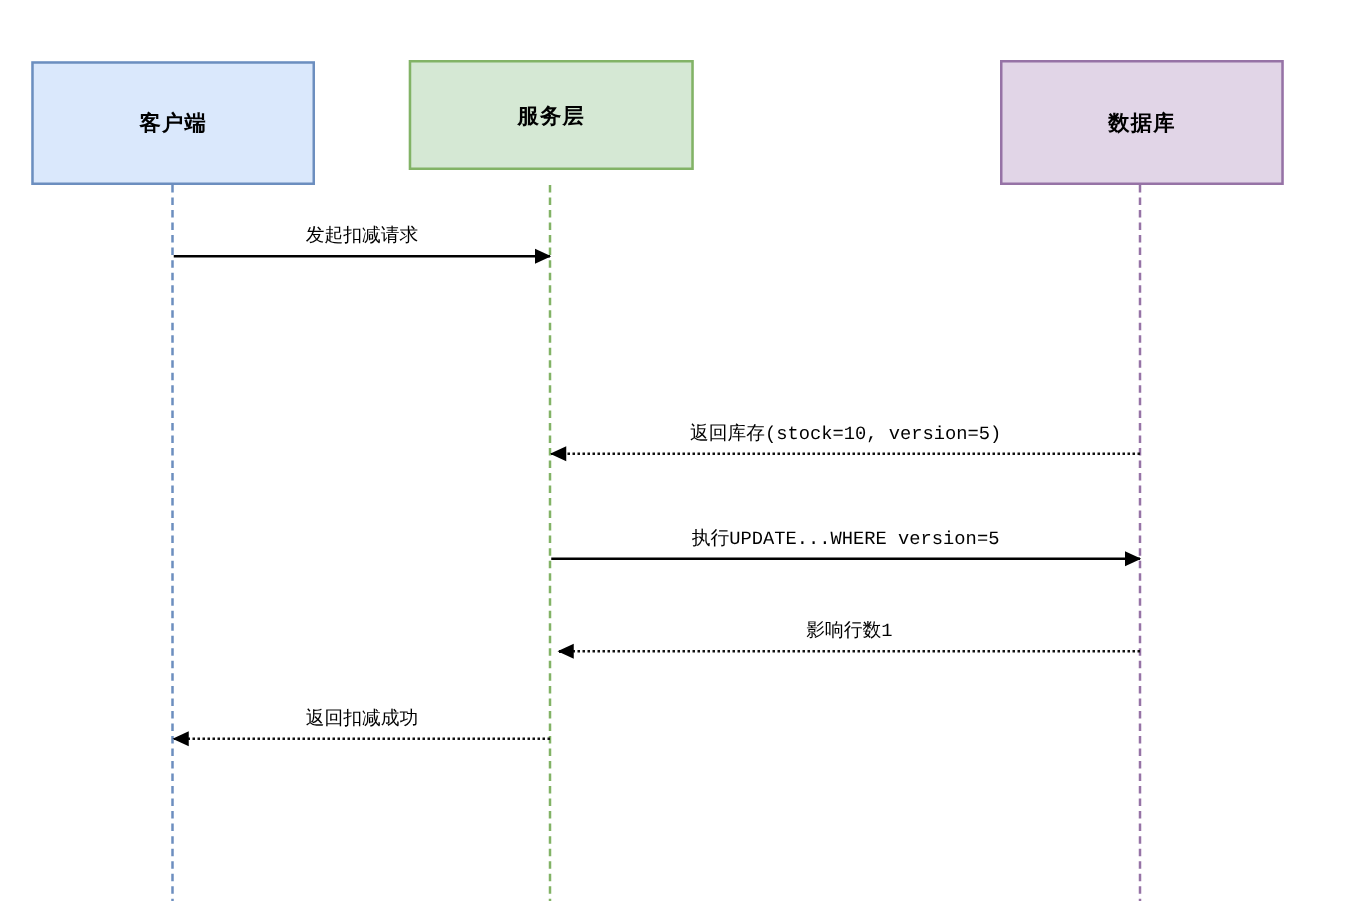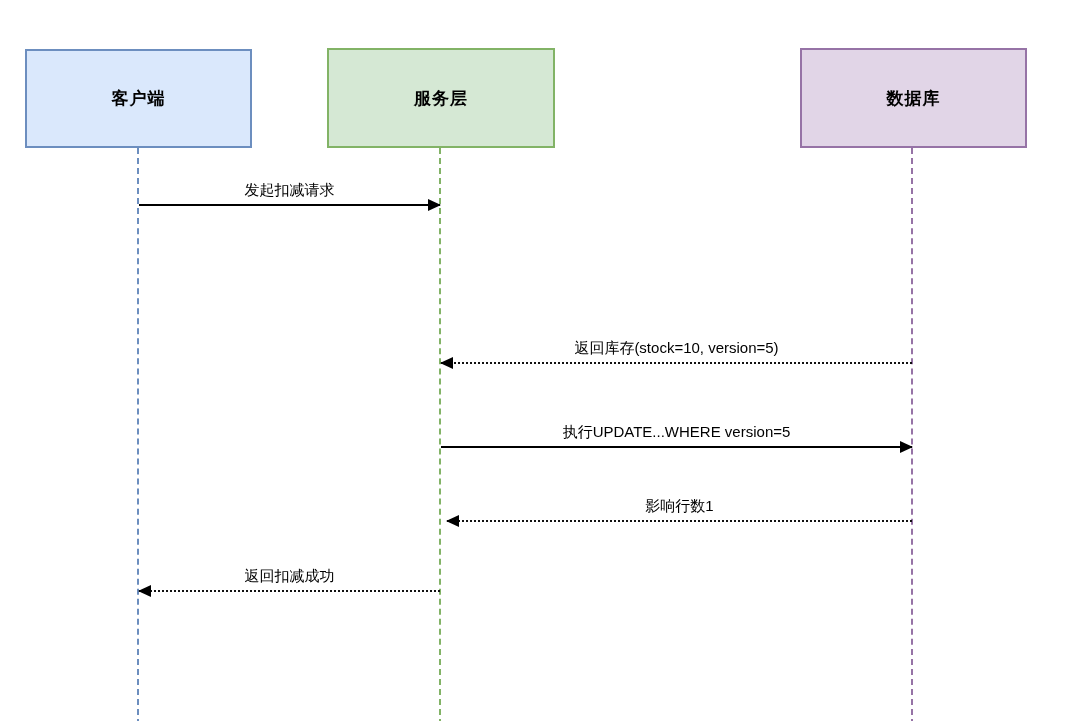--- a/index.html
+++ b/index.html
@@ -12,34 +12,34 @@
 
   
   .participant {
     position:absolute; box-sizing:border-box;
     border:2px solid #999;
     display:flex; align-items:center; justify-content:center;
     font-size:17px; font-weight:600; color:#000000;
     letter-spacing:1px;
   }
   .p-client   { left:25px;  top:37px; width:227px; height:99px;  }
-  .p-service  { left:327px; top:36px; width:228px; height:100px; }
+  .p-service  { left:327px; top:36px; width:228px; height:88px; }
   .p-database { left:800px; top:36px; width:227px; height:100px;font-family:Liberation Serif, serif; }
 
   
   .lifeline {
     position:absolute; width:0; top:136px; height:577px;
     border-left:2px dashed #888;
   }
   .l-client   { left:137px; }
   .l-service  { left:439px; }
   .l-database { left:911px; }
 
   
-  .msg { position:absolute; }
+  .msg { position:absolute;font-family:Liberation Mono, monospace; }
   .msg-label {
     text-align:center; font-size:15px; color:#000000;
     margin-bottom:3px; white-space:nowrap; line-height:22px; height:22px;
   }
   .msg-line { position:relative; height:0; border-top:2px solid #000000; }
   .msg-line.dotted { border-top:2px dotted #111111; }
   .arrowhead { position:absolute; width:0; height:0; top:-7px; }
   .arrowhead.right {
     right:-1px;
     border-top:6px solid transparent; border-bottom:6px solid transparent;

